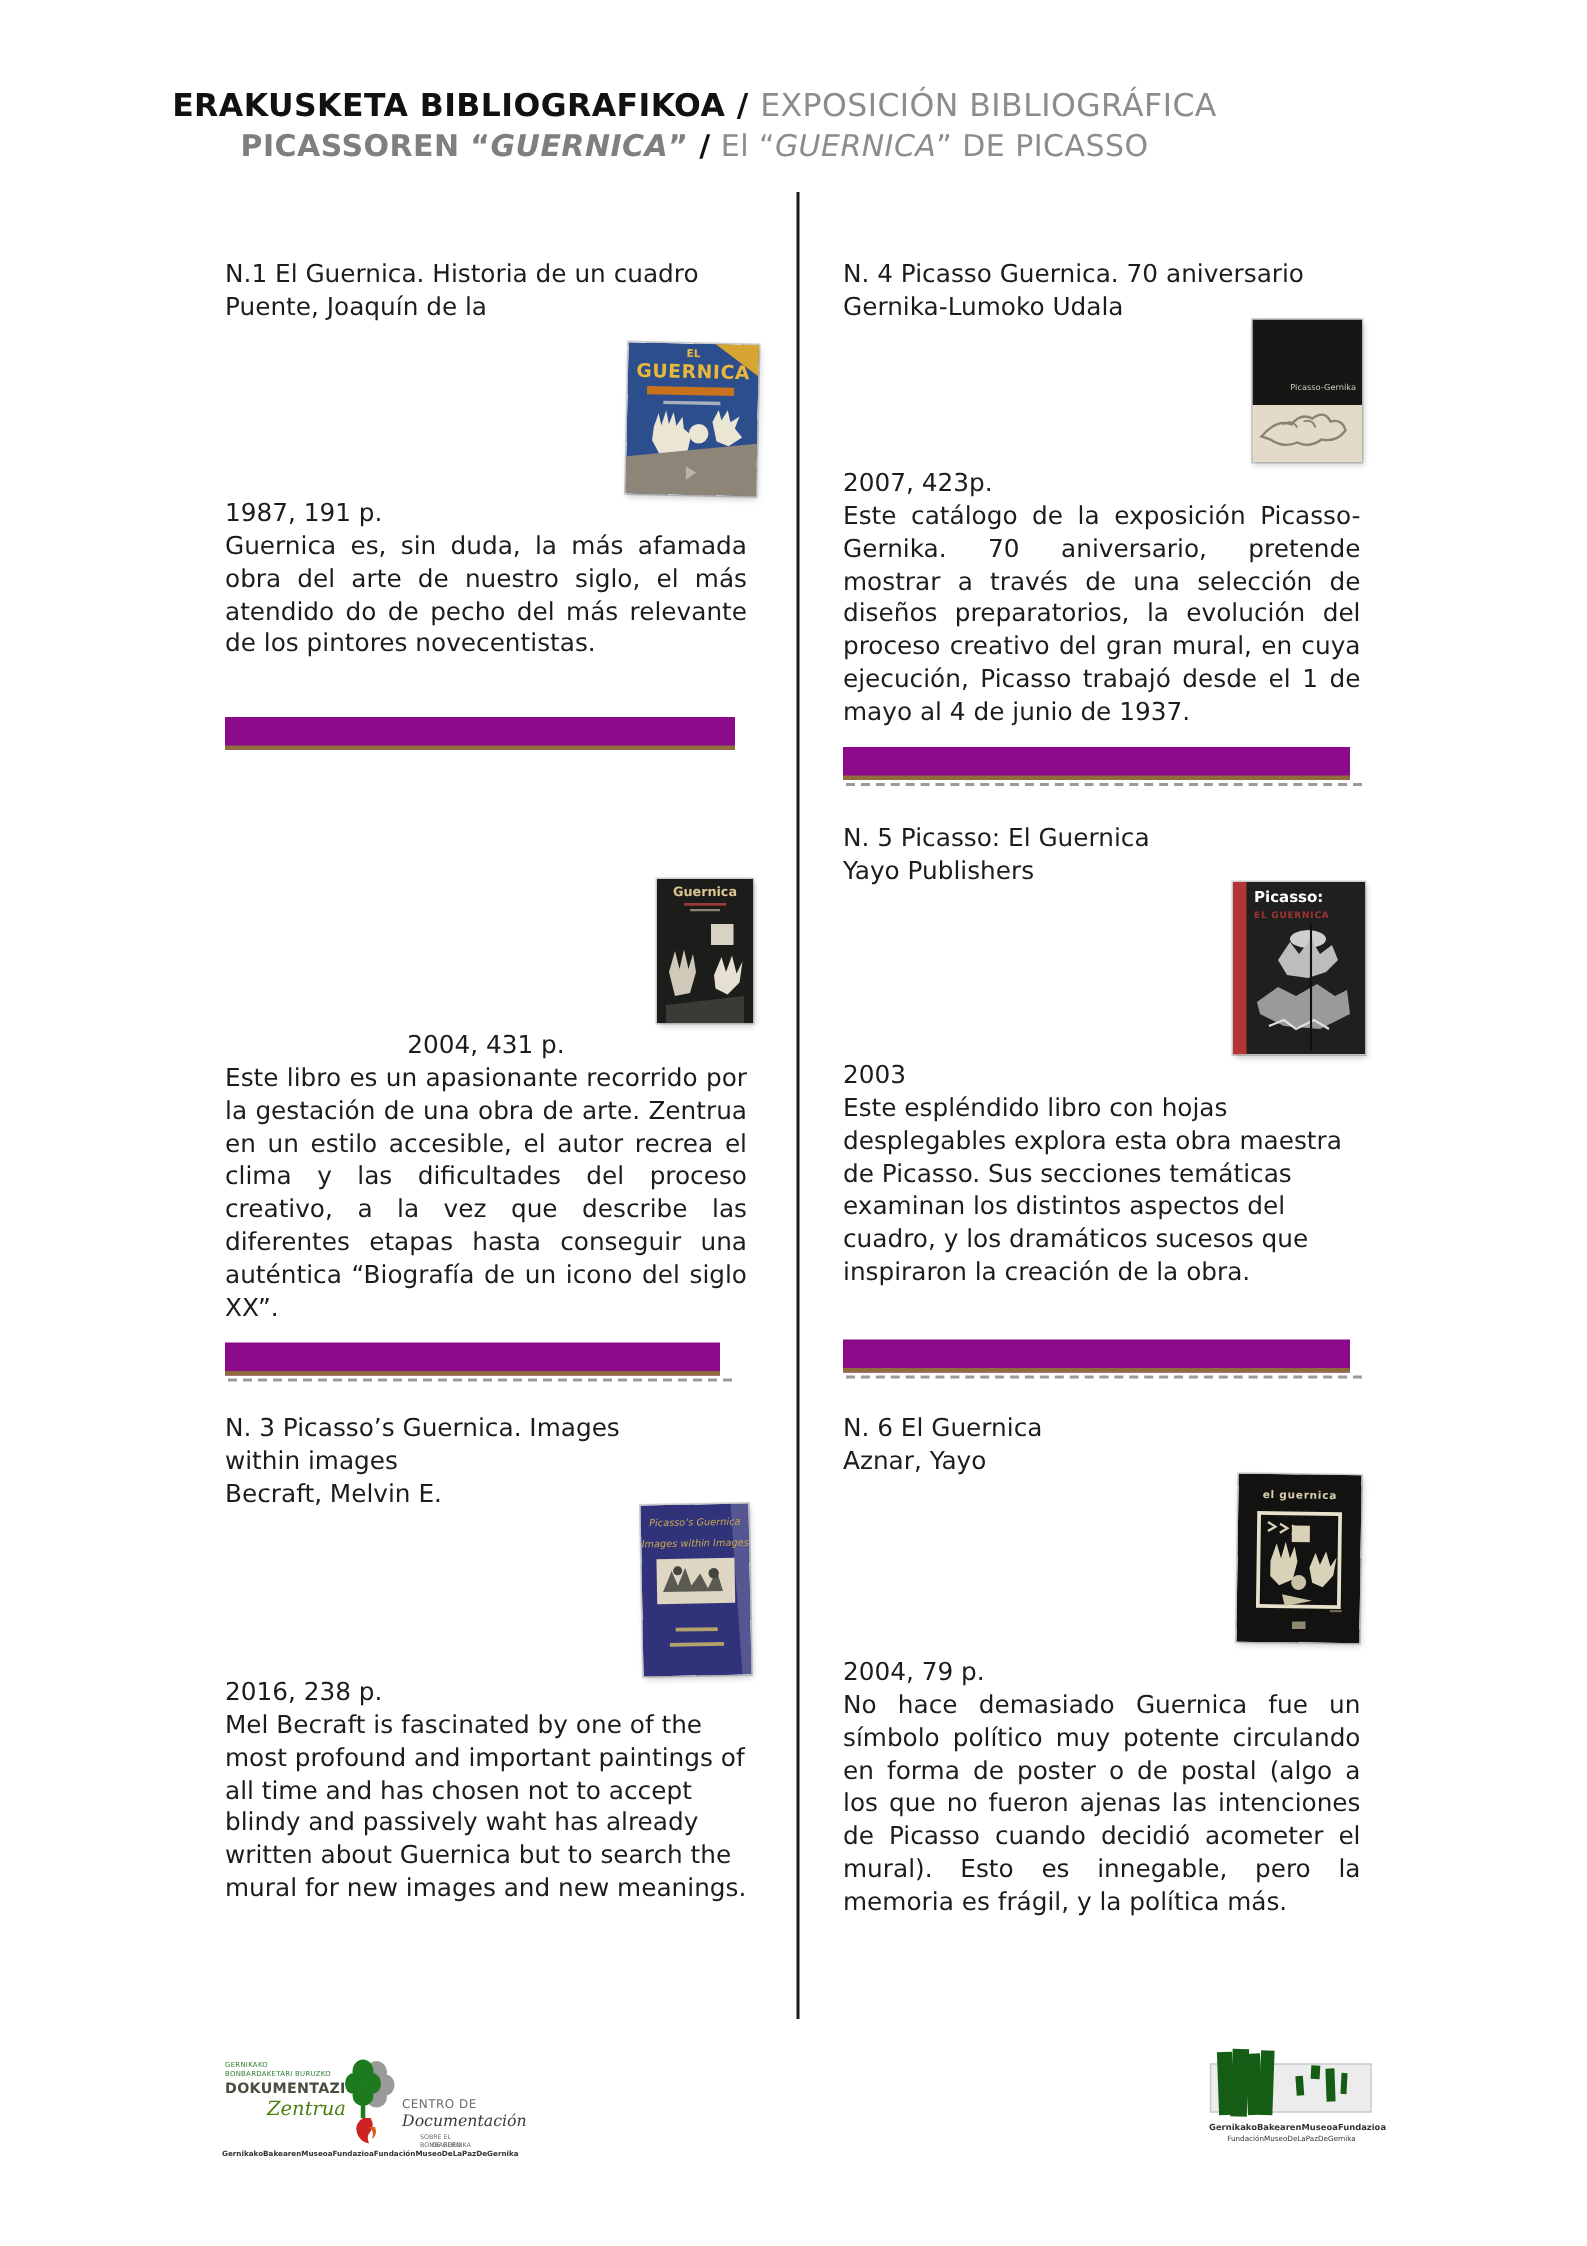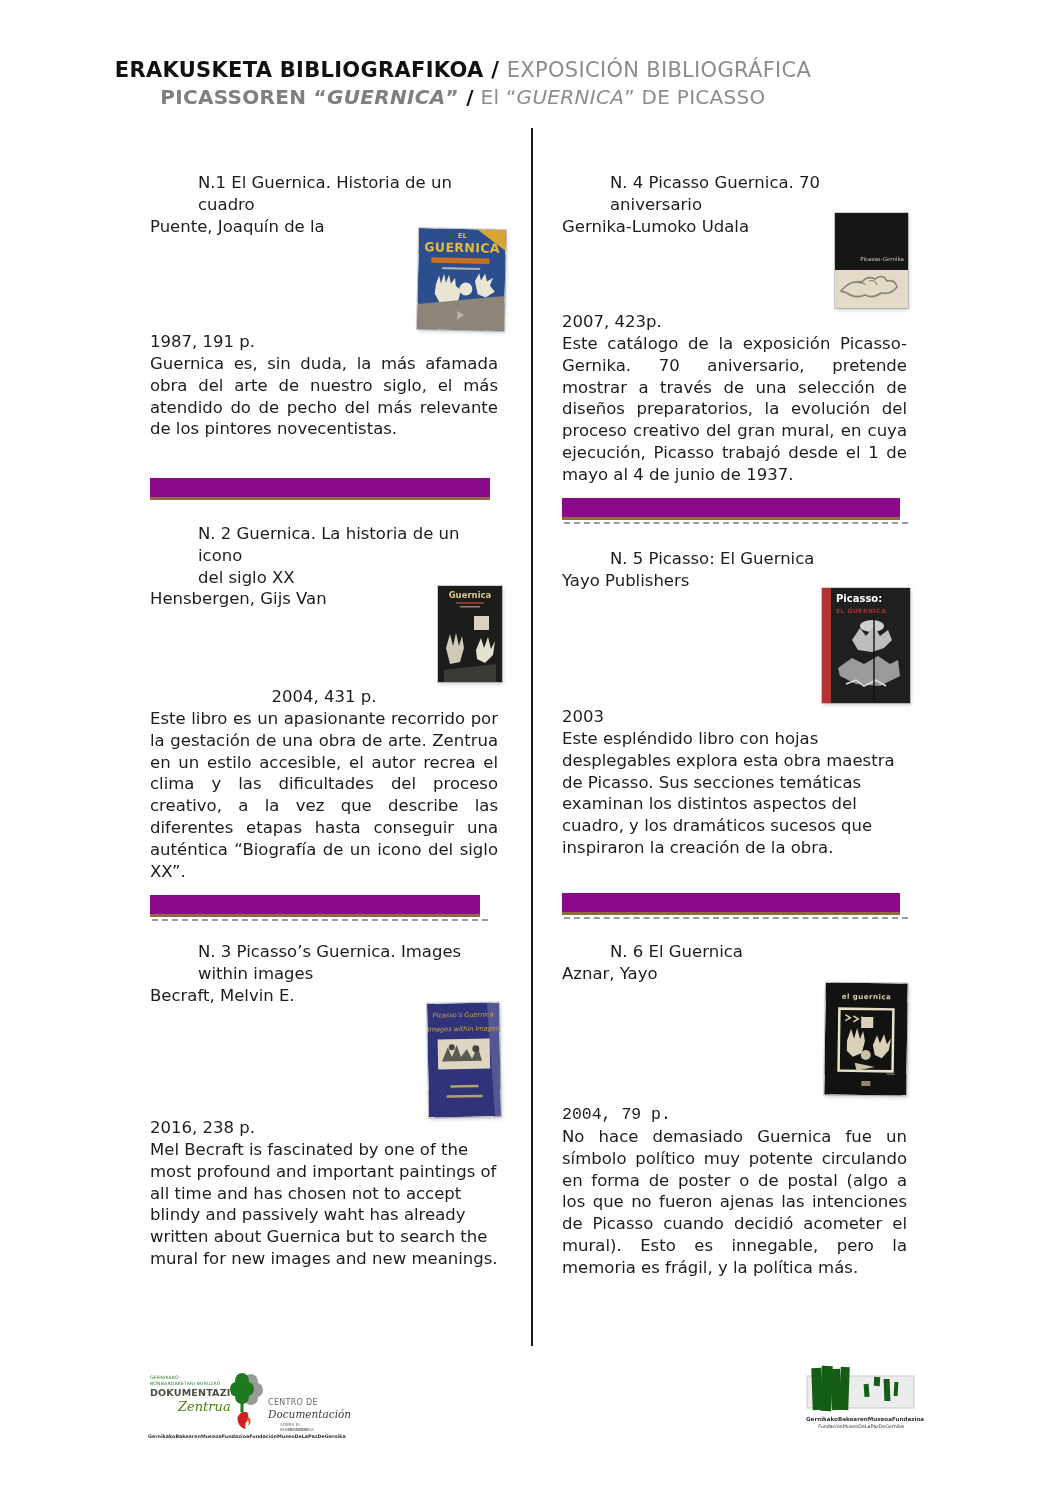--- a/index.html
+++ b/index.html
@@ -12,30 +12,30 @@
   .hdr .ln1 { font-size:21px; font-weight:bold; letter-spacing:.3px; }
   .hdr .ln2 { font-size:20px; font-weight:bold; margin-top:3px; letter-spacing:.3px; }
   .blk  { color:#111111; }
   .gry  { color:#7f7f7f; }
   .gryl { color:#8c8c8c; font-weight:normal; }
   .ital { font-style:italic; }
   
   .vline { position:absolute; left:531px; top:128px; width:2px; height:1218px; background:#1a1a1a; }
   
   .tb { position:absolute; font-size:16.5px; line-height:21.8px; }
-  .title { white-space:pre-line;margin-left:48px; }
+  .title { white-space:pre-line; }
   .just { text-align:justify; }
   .lw { width:348px; }
   .rw { width:345px; }
   .t1 { left:150px; top:172px; } .y1 { left:150px; top:331px; } .d1 { left:150px; top:353px; }
   .t2 { left:150px; top:523px; } .y2 { left:150px; top:686px;text-align:center; } .d2 { left:150px; top:708px; }
   .t3 { left:150px; top:941px; } .y3 { left:150px; top:1117px; } .d3 { left:150px; top:1139px; }
   .t4 { left:562px; top:172px; } .y4 { left:562px; top:311px; } .d4 { left:562px; top:333px; }
   .t5 { left:562px; top:548px; } .y5 { left:562px; top:706px; } .d5 { left:562px; top:728px; }
-  .t6 { left:562px; top:941px; } .y6 { left:562px; top:1104px;font-family:Liberation Mono, monospace; } .d6 { left:562px; top:1126px; }
+  .t6 { left:562px; top:941px; } .y6 { left:562px; top:1104px; } .d6 { left:562px; top:1126px; }
   
   .bar { position:absolute; height:19px; background:#8a0a8a; border-bottom:3px solid #8f6b3e; }
   .bar.dash::after { content:""; position:absolute; left:2px; right:-8px; bottom:-7px; border-bottom:2px dashed #9a9a9a; }
   .bar1 { left:150px; top:478px; width:340px; }
   .bar2 { left:150px; top:895px; width:330px; }
   .bar4 { left:562px; top:498px; width:338px; }
   .bar5 { left:562px; top:893px; width:338px; }
   
   .cover { position:absolute; box-shadow:0 0 0 1px rgba(0,0,0,.18), 1px 2px 4px rgba(0,0,0,.2); }
   .cover svg { display:block; }
@@ -103,25 +103,20 @@
       <polygon points="0,76 87,66 87,101 0,101" fill="#8d8678"></polygon>
       <path d="M40,82 l7,4 -7,5 z" fill="#b9b3a4"></path>
     </svg>
     <div class="cv-t c1t1">EL</div>
     <div class="cv-t c1t2">GUERNICA</div>
   </div>
   <div class="tb lw y1">1987, 191 p.</div>
   <div class="tb lw just d1">Guernica es, sin duda, la más afamada obra del arte de nuestro siglo, el más atendido do de pecho del más relevante de los pintores novecentistas.</div>
   <div class="bar bar1"></div>
 
-  <div class="tb lw t2">
-    <div class="title">N. 2 Guernica. La historia de un icono
-del siglo XX</div>
-    <div>Hensbergen, Gijs Van</div>
-  </div>
   <div class="cover bk2">
     <svg width="64" height="96" viewBox="0 0 64 96">
       <rect width="64" height="96" fill="#1c1c1a"></rect>
       <rect x="18" y="16" width="28" height="1.8" fill="#9b3b34"></rect>
       <rect x="22" y="20" width="20" height="1.5" fill="#8a8578"></rect>
       <rect x="36" y="30" width="15" height="14" fill="#d8d2c2"></rect>
       <path d="M8,62 l4,-14 3,12 3,-13 3,13 3,-10 2,12 -4,14 -10,2 z" fill="#cfc9b9"></path>
       <path d="M38,64 l5,-12 3,10 4,-11 3,12 4,-8 -2,14 -8,8 -8,-4 z" fill="#e5e0d2"></path>
       <path d="M6,84 l52,-6 0,18 -52,0 z" fill="#3a3a36"></path>
     </svg>

